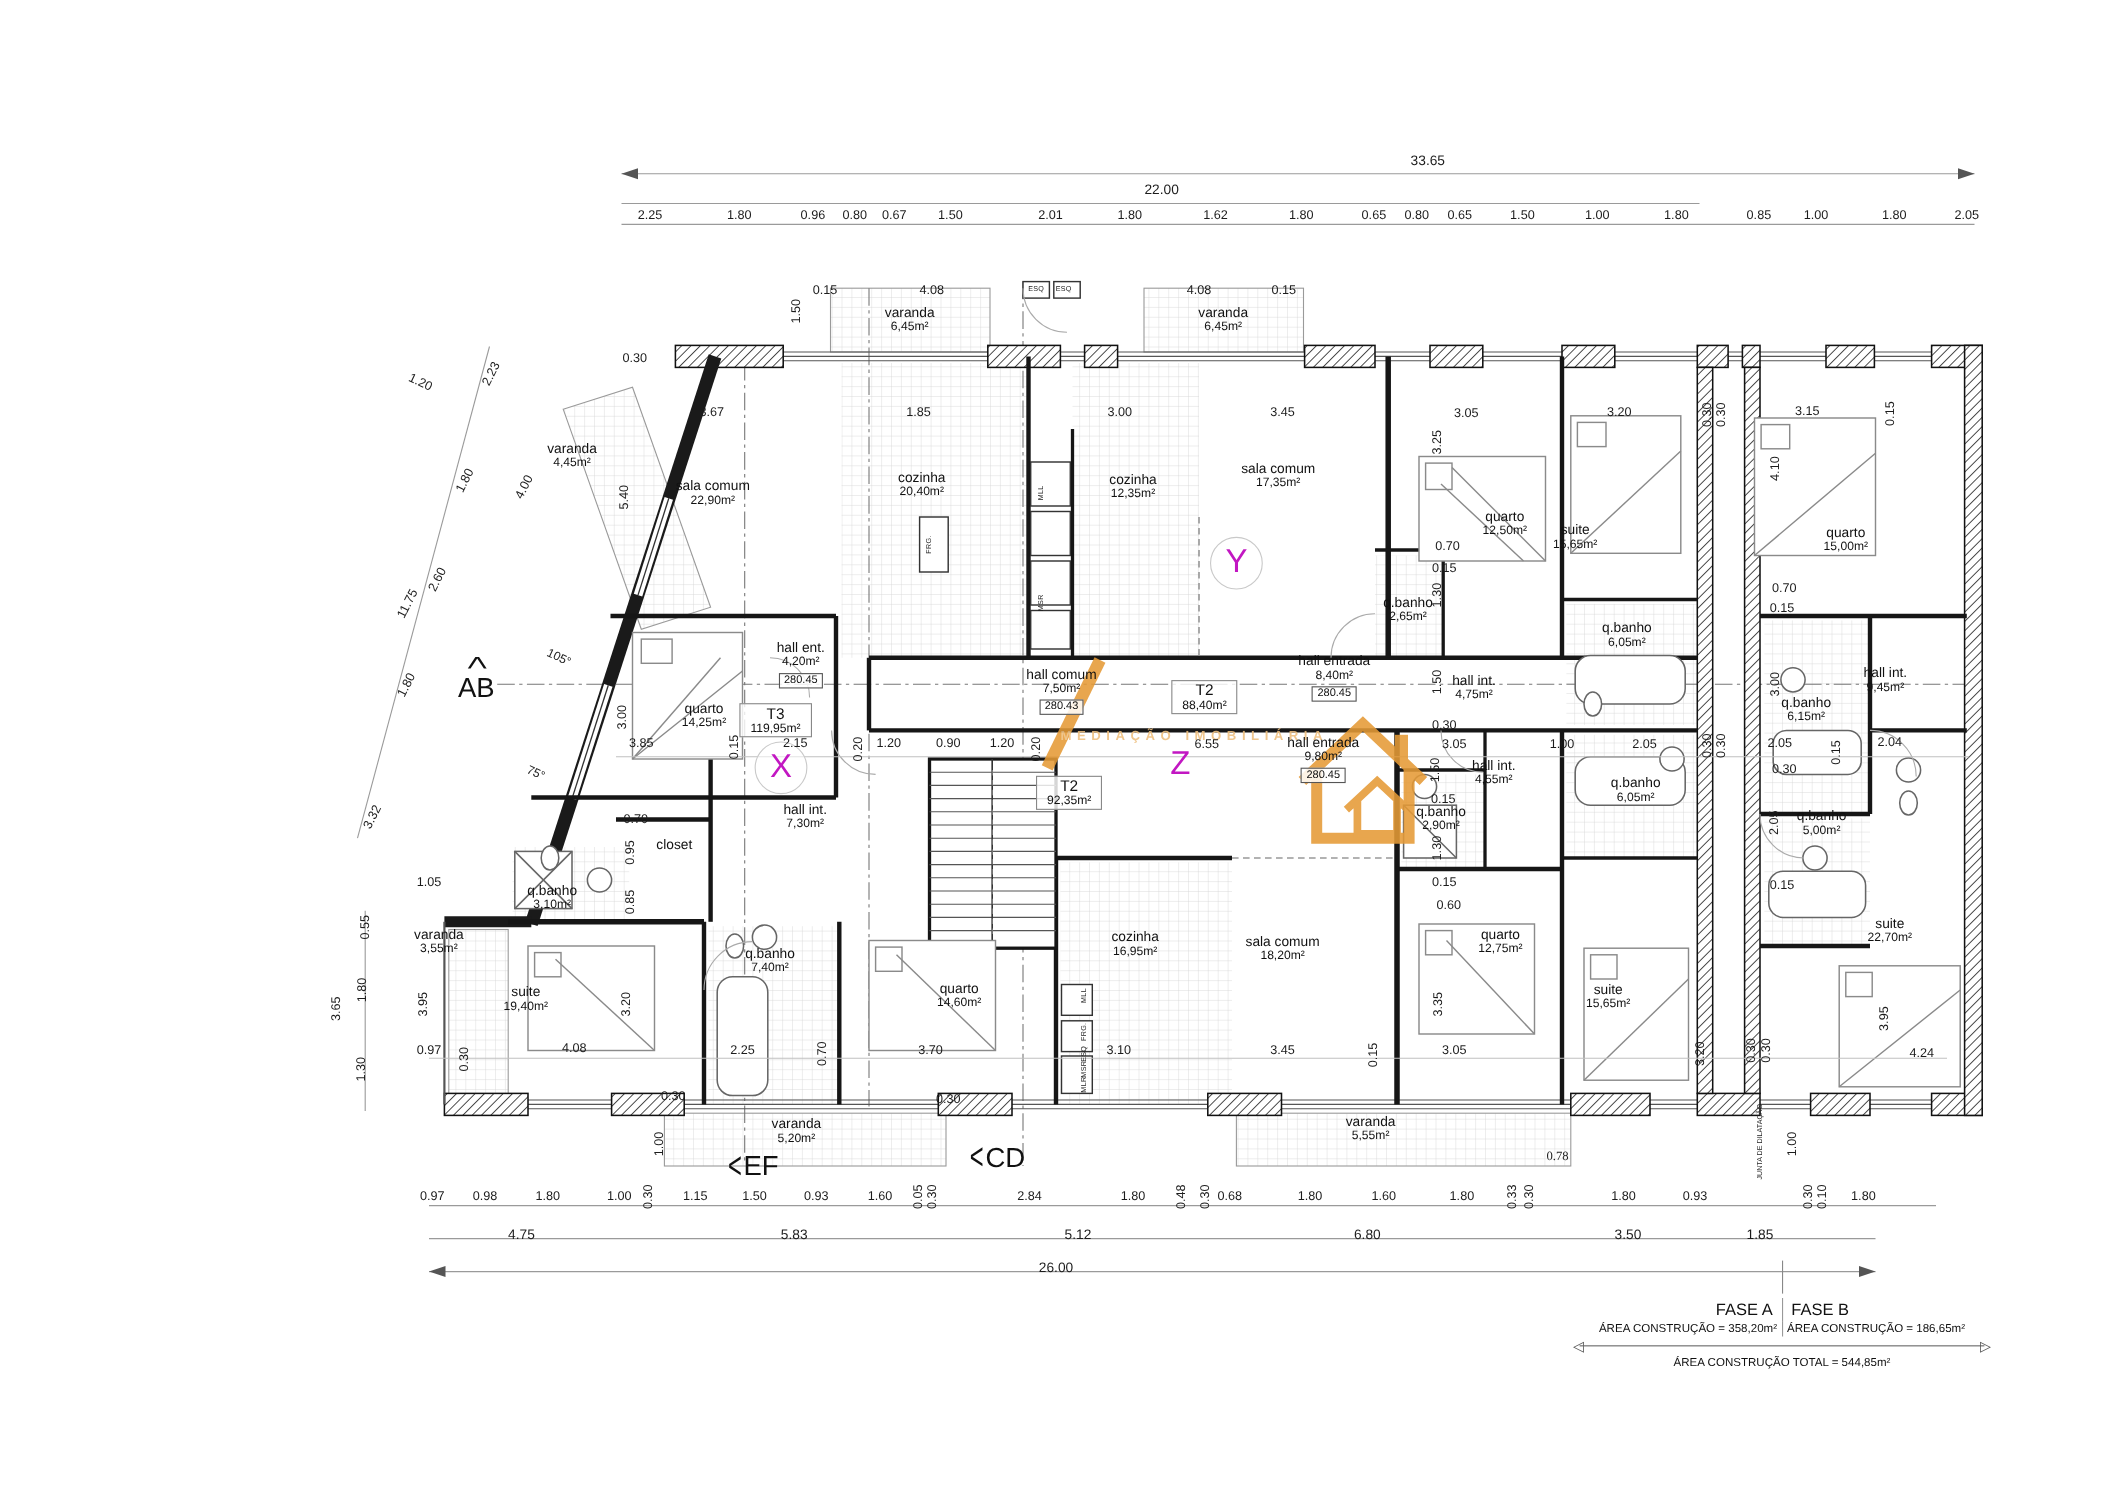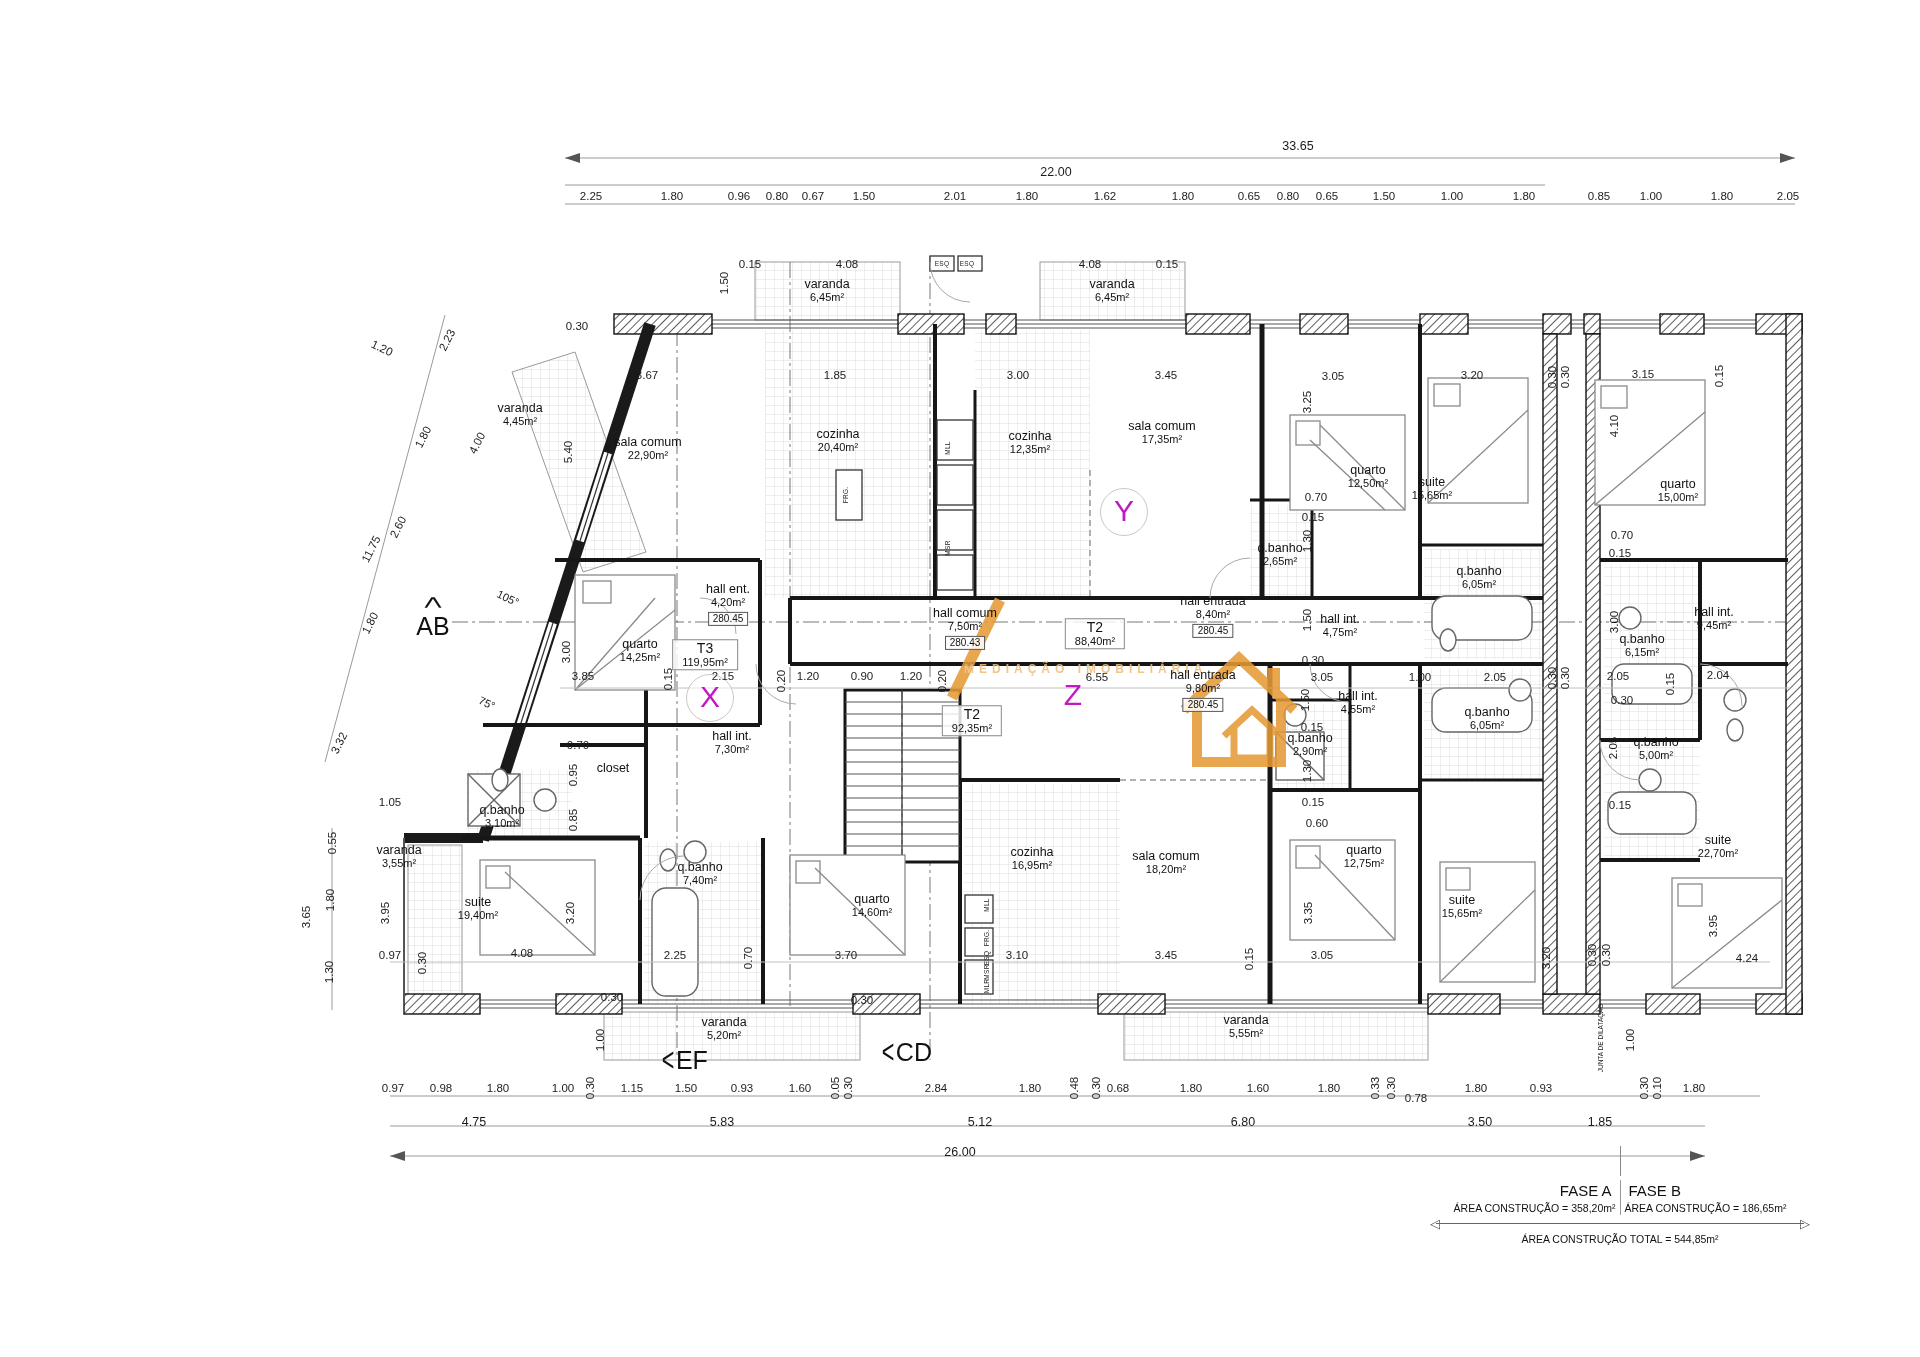--- a/index.html
+++ b/index.html
@@ -541,21 +541,21 @@
       <div class="dim" style="left: 936px; top: 1088px; transform: translate(-50%, -50%); position: absolute;">2.84</div>
       <div class="dim" style="left: 1030px; top: 1088px; transform: translate(-50%, -50%); position: absolute;">1.80</div>
       <div class="dim" style="left: 1074px; top: 1088px; transform: translate(-50%, -50%) rotate(-90deg); position: absolute;">0.48</div>
       <div class="dim" style="left: 1096px; top: 1088px; transform: translate(-50%, -50%) rotate(-90deg); position: absolute;">0.30</div>
       <div class="dim" style="left: 1118px; top: 1088px; transform: translate(-50%, -50%); position: absolute;">0.68</div>
       <div class="dim" style="left: 1191px; top: 1088px; transform: translate(-50%, -50%); position: absolute;">1.80</div>
       <div class="dim" style="left: 1258px; top: 1088px; transform: translate(-50%, -50%); position: absolute;">1.60</div>
       <div class="dim" style="left: 1329px; top: 1088px; transform: translate(-50%, -50%); position: absolute;">1.80</div>
       <div class="dim" style="left: 1375px; top: 1088px; transform: translate(-50%, -50%) rotate(-90deg); position: absolute;">0.33</div>
       <div class="dim" style="left: 1391px; top: 1088px; transform: translate(-50%, -50%) rotate(-90deg); position: absolute;">0.30</div>
-      <div class="dim" style="left: 1416px; top: 1098px; transform: translate(-50%, -50%); position: absolute;">0.78</div>
+      <div class="dim" style="left: 1416px; top: 1052px; transform: translate(-50%, -50%); position: absolute; font-family: Liberation Serif, serif;">0.78</div>
       <div class="dim" style="left: 1476px; top: 1088px; transform: translate(-50%, -50%); position: absolute;">1.80</div>
       <div class="dim" style="left: 1541px; top: 1088px; transform: translate(-50%, -50%); position: absolute;">0.93</div>
       <div class="dim" style="left: 1644px; top: 1088px; transform: translate(-50%, -50%) rotate(-90deg); position: absolute;">0.30</div>
       <div class="dim" style="left: 1657px; top: 1088px; transform: translate(-50%, -50%) rotate(-90deg); position: absolute;">0.10</div>
       <div class="dim" style="left: 1694px; top: 1088px; transform: translate(-50%, -50%); position: absolute;">1.80</div>
       <div class="dim big" style="left: 474px; top: 1122px; transform: translate(-50%, -50%); position: absolute;">4.75</div>
       <div class="dim big" style="left: 722px; top: 1122px; transform: translate(-50%, -50%); position: absolute;">5.83</div>
       <div class="dim big" style="left: 980px; top: 1122px; transform: translate(-50%, -50%); position: absolute;">5.12</div>
       <div class="dim big" style="left: 1243px; top: 1122px; transform: translate(-50%, -50%); position: absolute;">6.80</div>
       <div class="dim big" style="left: 1480px; top: 1122px; transform: translate(-50%, -50%); position: absolute;">3.50</div>

